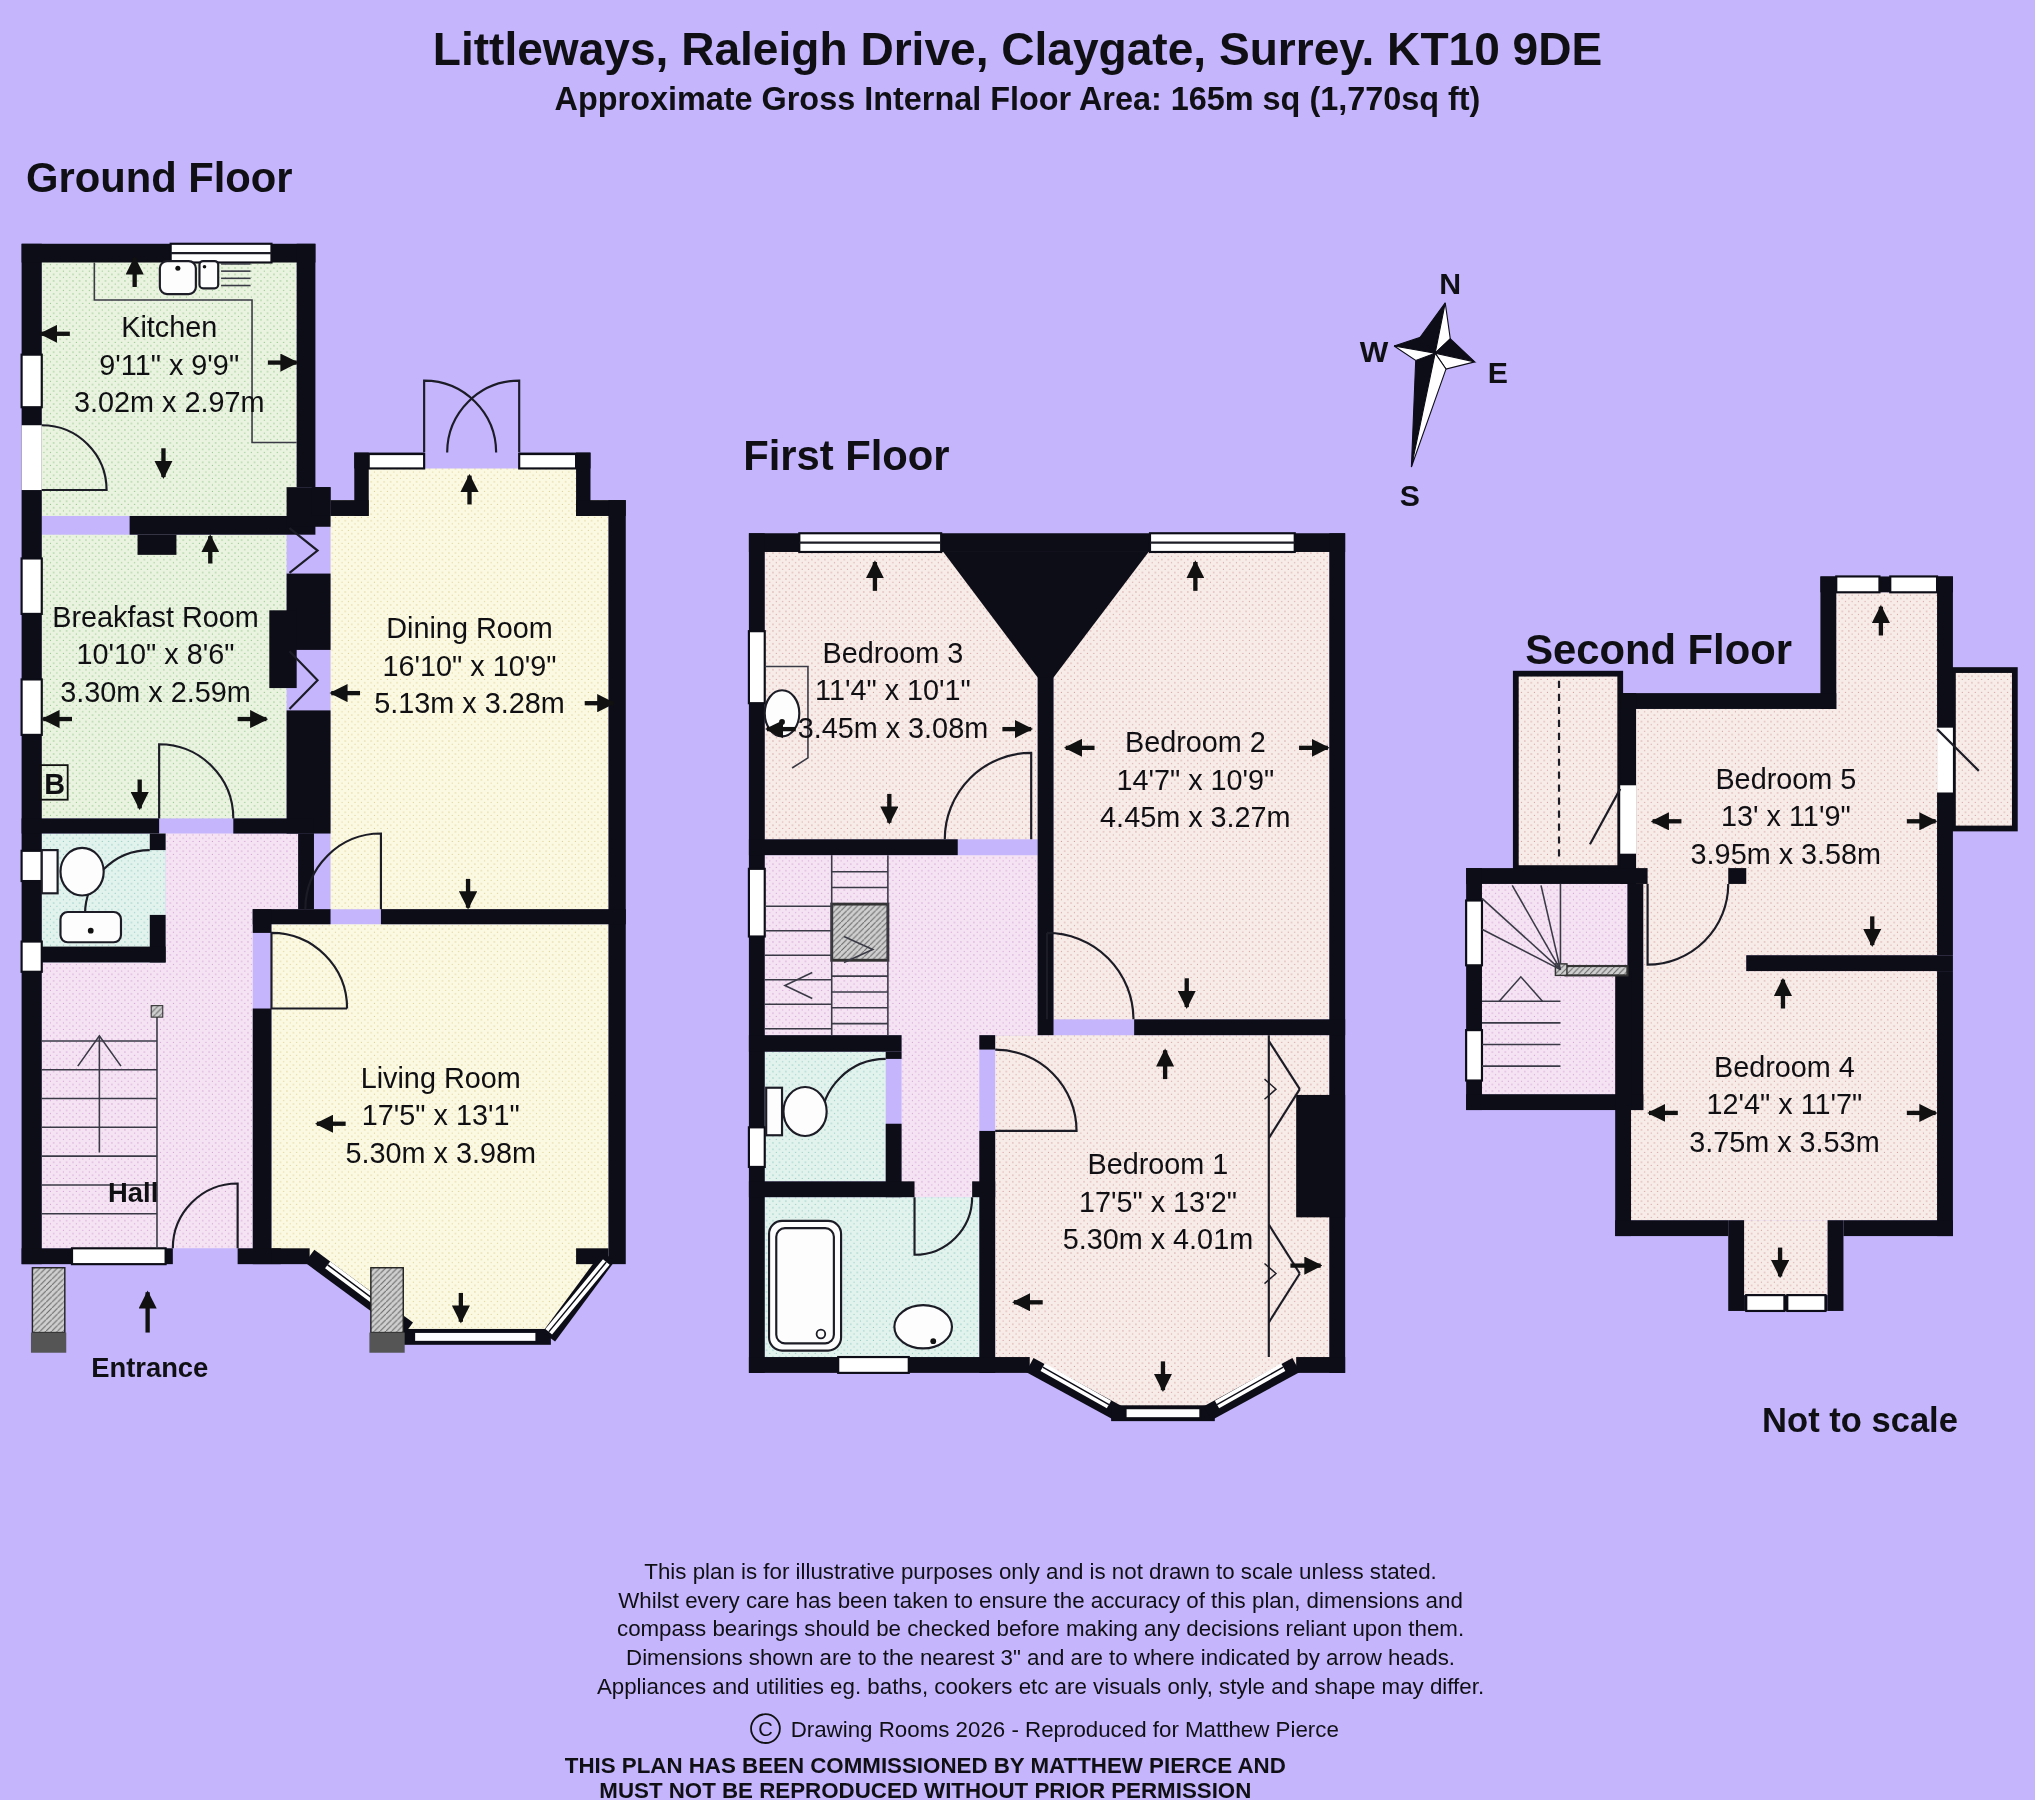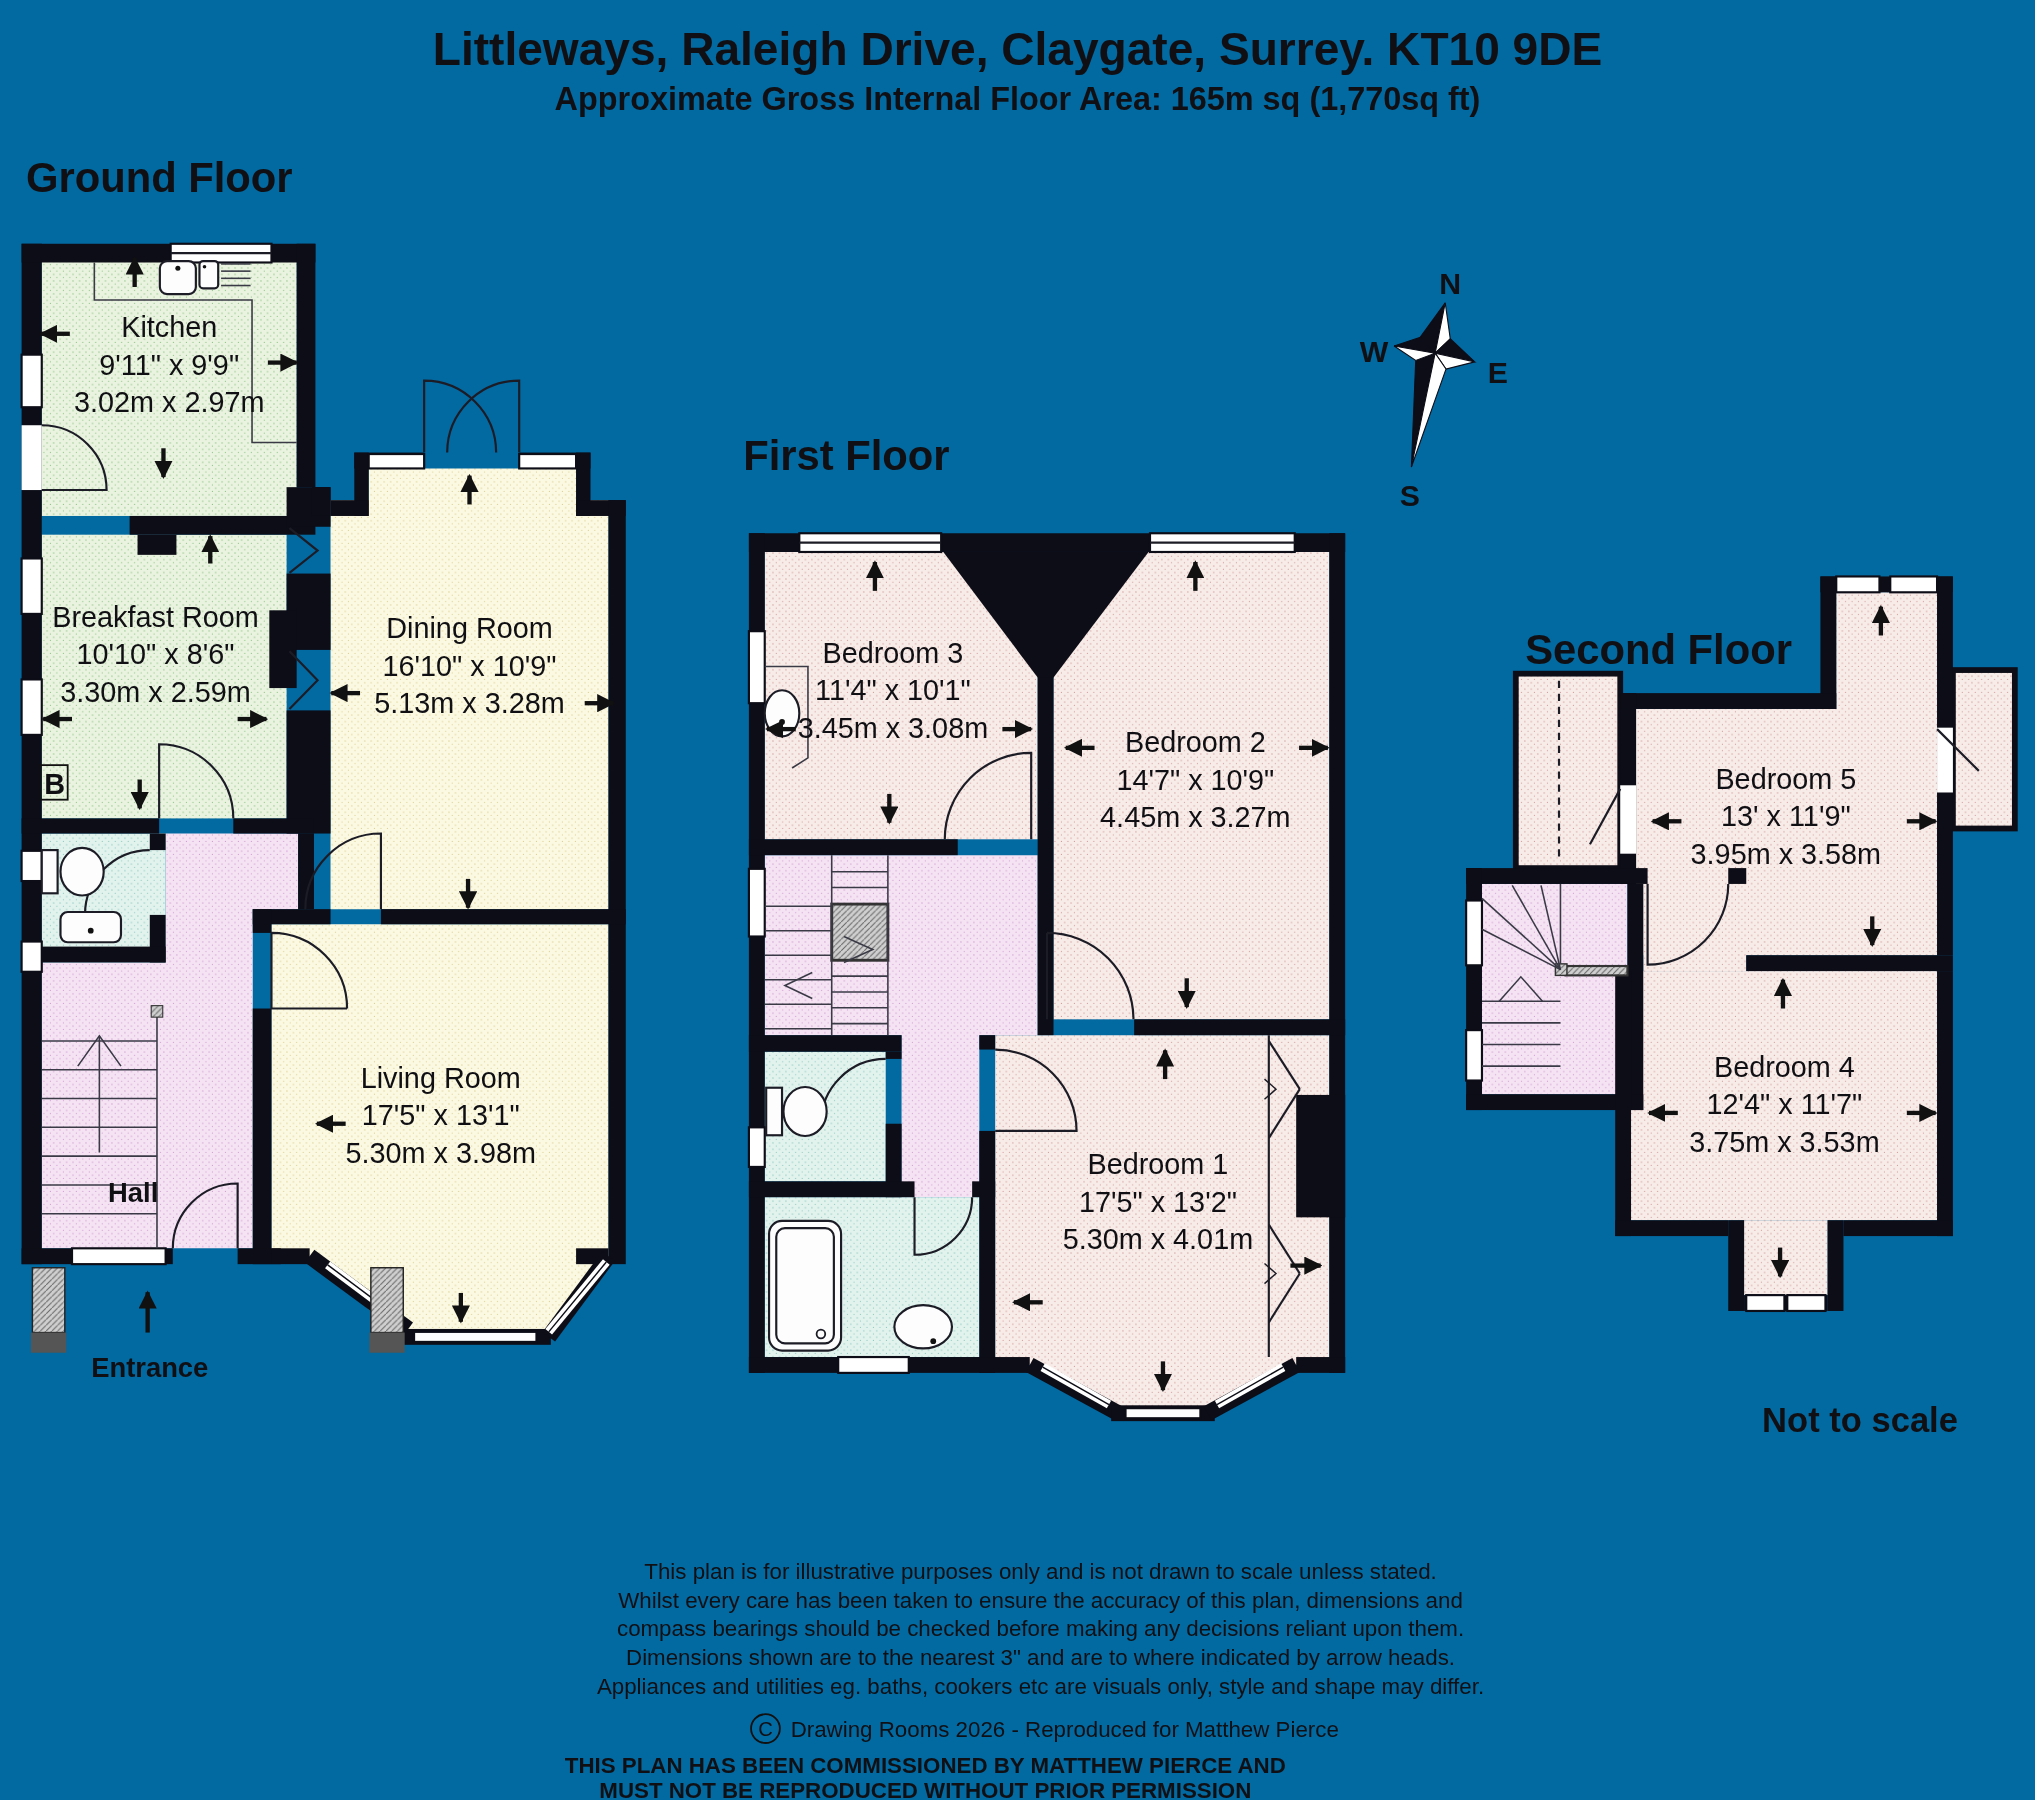--- a/index.html
+++ b/index.html
@@ -1,16 +1,16 @@
 <!DOCTYPE html>
 <html style="font-size:11.5px"><head>
 <meta charset="utf-8">
 <style>
   html,body{margin:0;padding:0;background:#ffffff;}
-  #page{position:relative;width:2035px;height:1801px;background:#0369a1;overflow:hidden;}
+  #page{position:relative;width:2035px;height:1801px;background:#c4b5fd;overflow:hidden;}
   svg{display:block}
   text{fill:#101014;font-family:"Liberation Sans",sans-serif;}
   .wall{fill:#0d0d17}
   .win{fill:#ffffff;stroke:#0d0d17;stroke-width:3}
   .dw{stroke:#1c1c26;stroke-width:3;fill:none}
   .fx{fill:#fdfdfd;stroke:#1c1c26;stroke-width:3}
   .st{stroke:#3a3a46;stroke-width:2.2;fill:none}
   .arr{stroke:#111;stroke-width:6}
   .rm{font-size:40px;text-anchor:middle}
   .rmb{font-size:38px;font-weight:700;text-anchor:middle}

